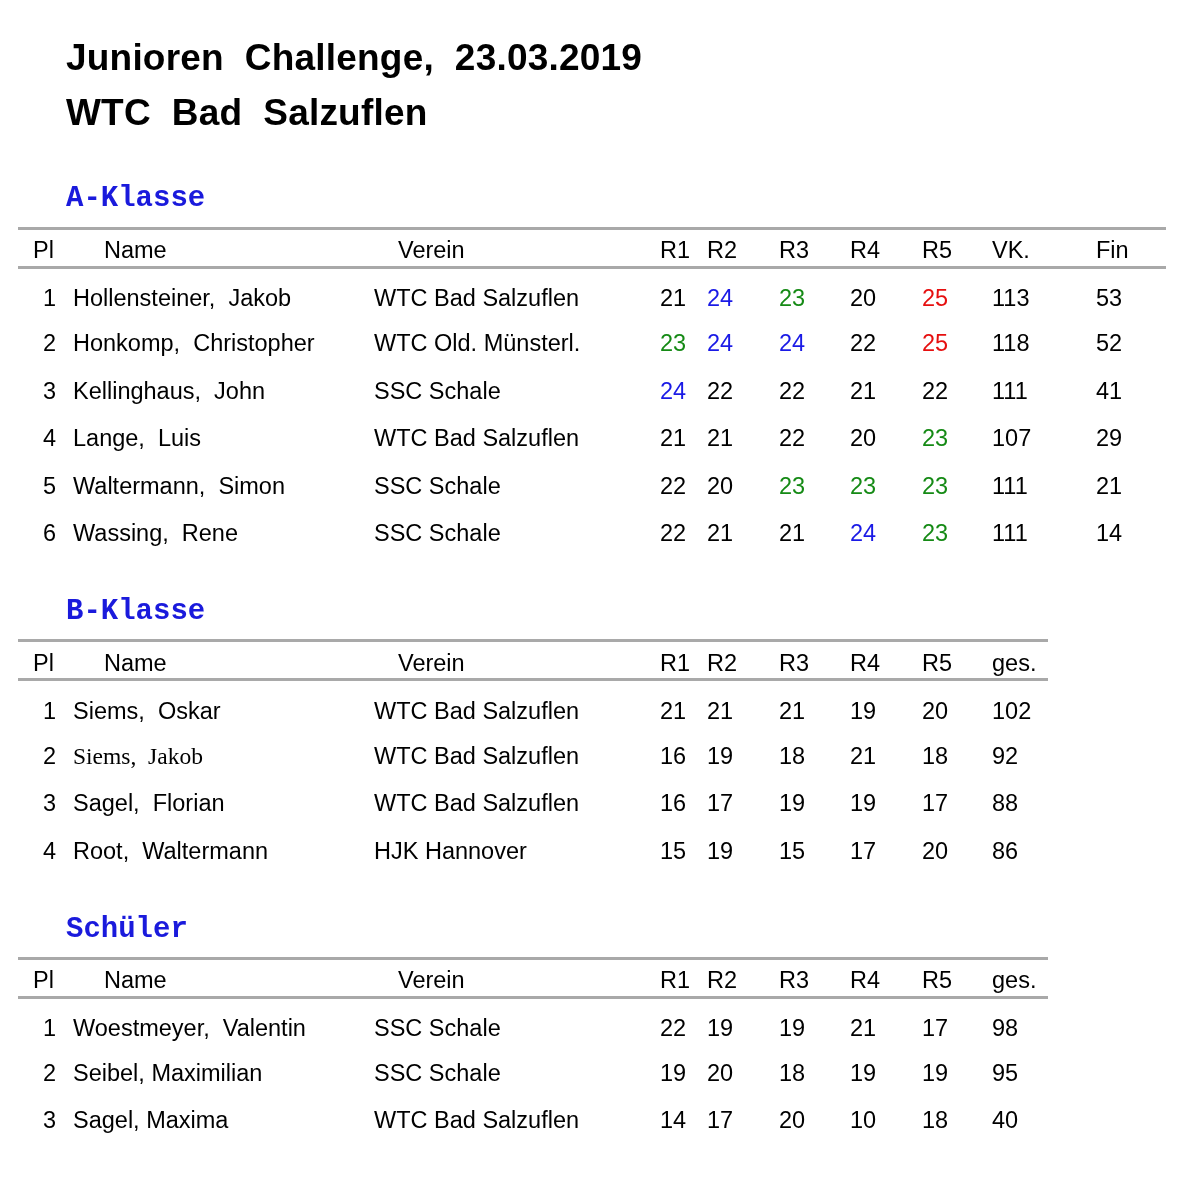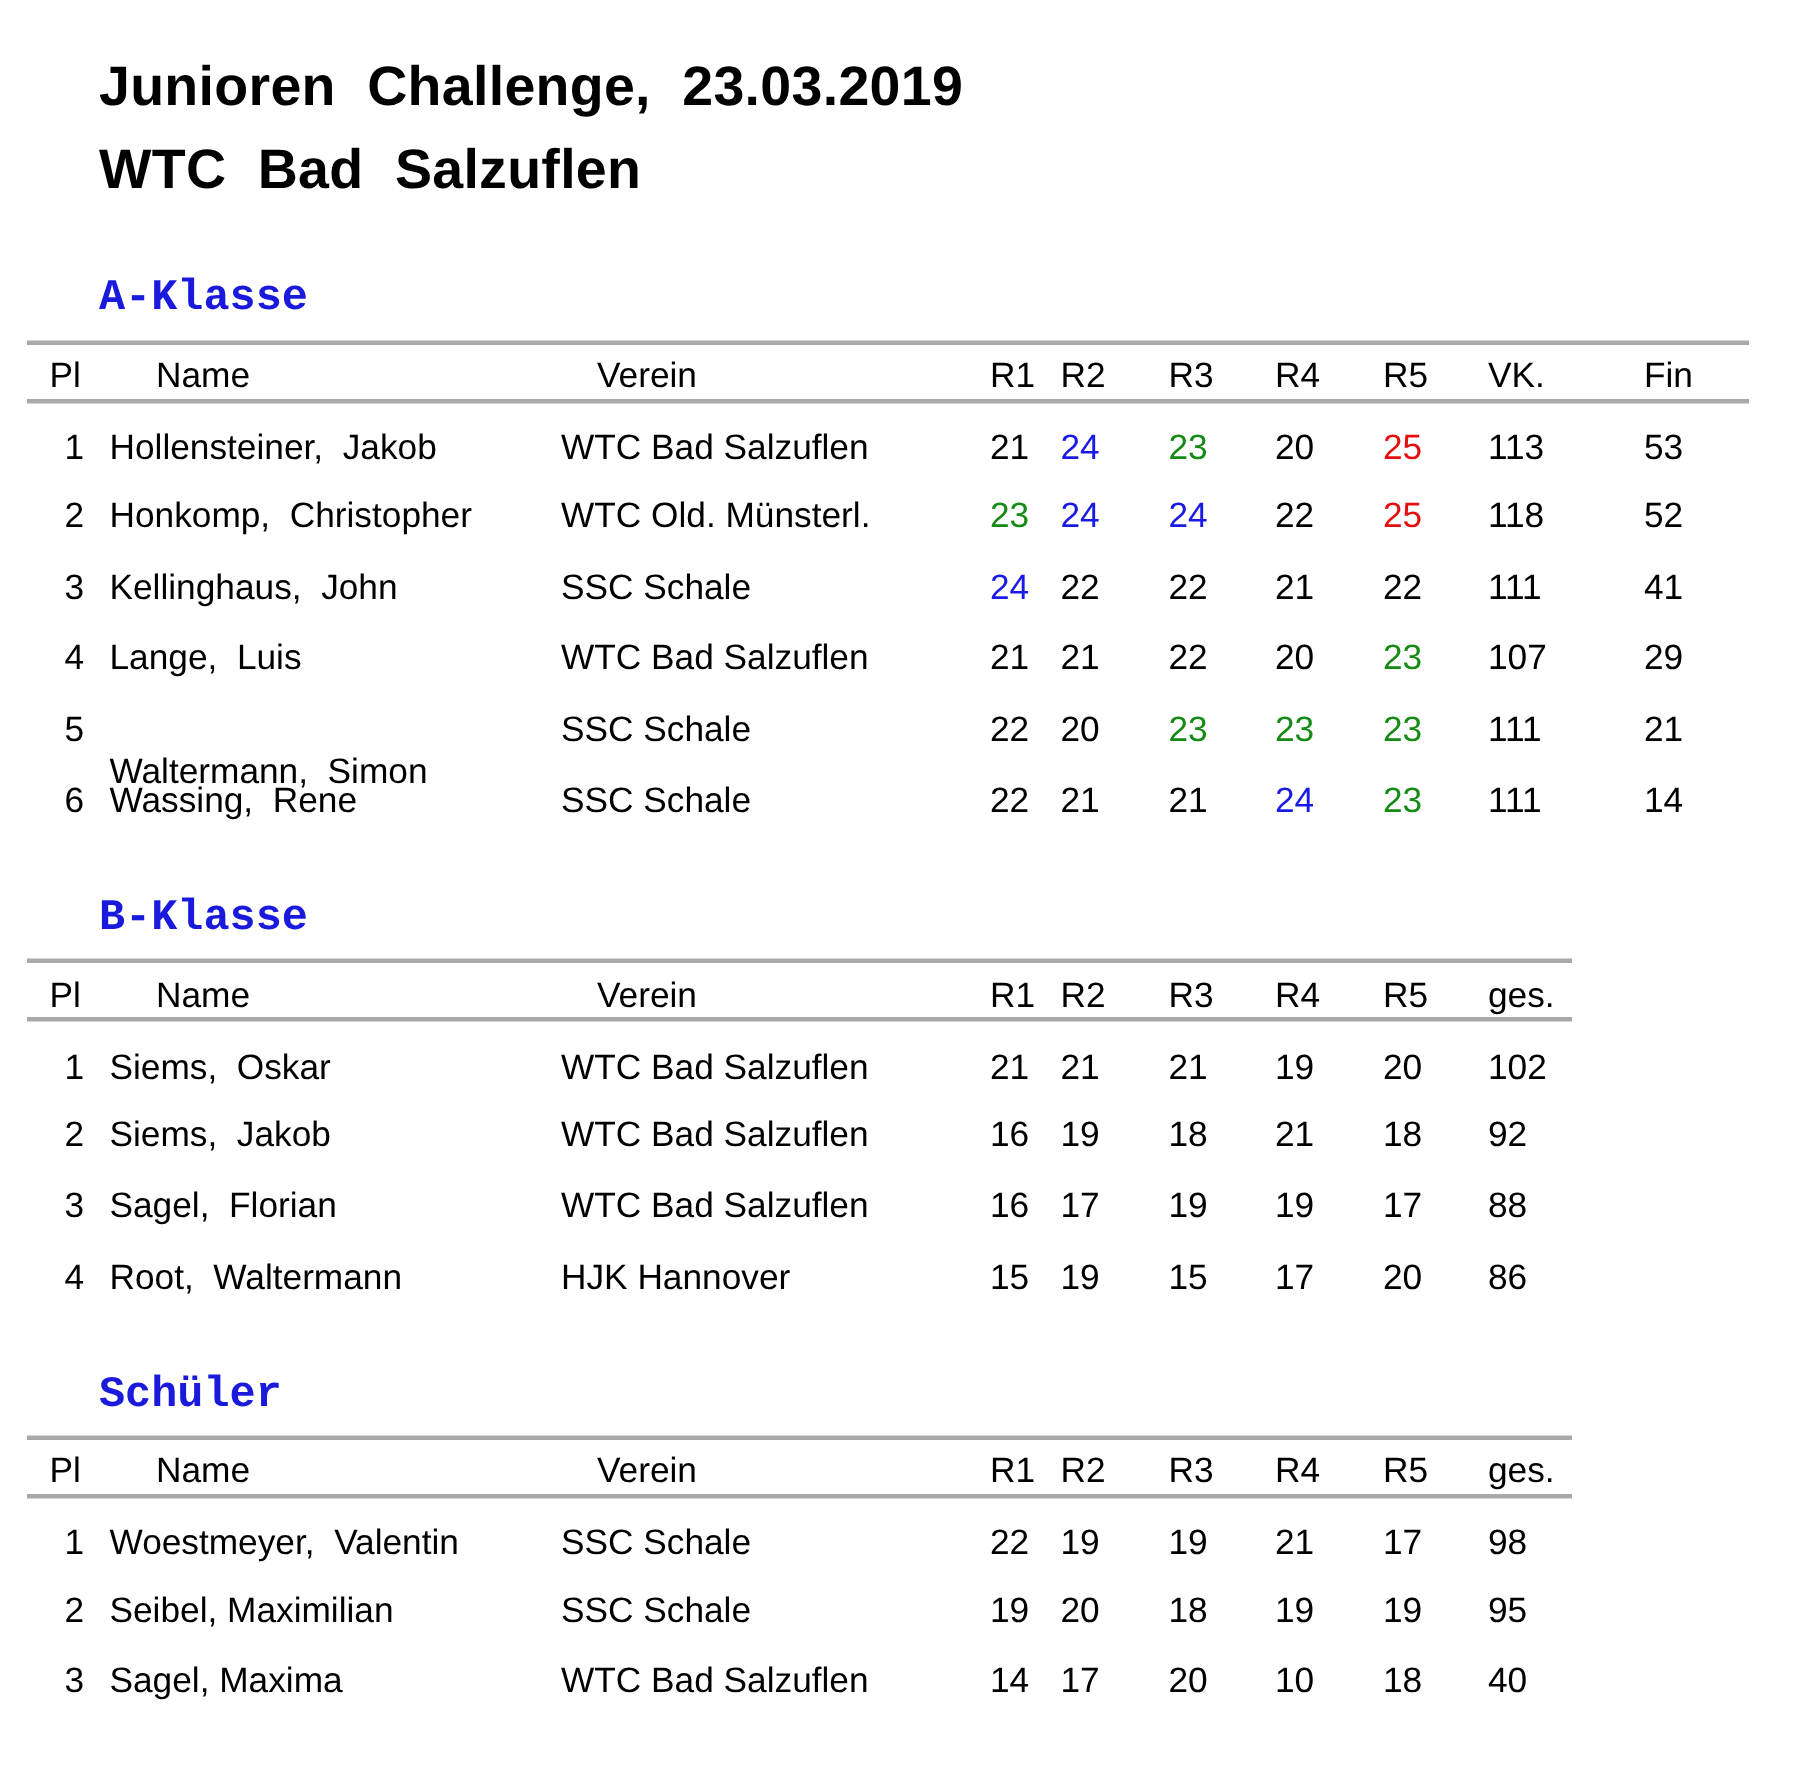--- a/index.html
+++ b/index.html
@@ -88,21 +88,21 @@
       <span class="cell c-r1 black" style="top: 427px;">21</span>
       <span class="cell c-r2 black" style="top: 427px;">21</span>
       <span class="cell c-r3 black" style="top: 427px;">22</span>
       <span class="cell c-r4 black" style="top: 427px;">20</span>
       <span class="cell c-r5 green" style="top: 427px;">23</span>
       <span class="cell c-tot" style="top: 427px;">107</span>
       <span class="cell c-fin" style="top: 427px;">29</span>
     </div>
   <div>
       <span class="cell c-pl" style="top: 475px;">5</span>
-      <span class="cell c-name" style="top: 475px; margin-top: 28px;">Waltermann,  Simon</span>
+      <span class="cell c-name" style="top: 475px;">Waltermann,  Simon</span>
       <span class="cell c-verein" style="top: 475px;">SSC Schale</span>
       <span class="cell c-r1 black" style="top: 475px;">22</span>
       <span class="cell c-r2 black" style="top: 475px;">20</span>
       <span class="cell c-r3 green" style="top: 475px;">23</span>
       <span class="cell c-r4 green" style="top: 475px;">23</span>
       <span class="cell c-r5 green" style="top: 475px;">23</span>
       <span class="cell c-tot" style="top: 475px;">111</span>
       <span class="cell c-fin" style="top: 475px;">21</span>
     </div>
   <div>
@@ -141,21 +141,21 @@
       <span class="cell c-verein" style="top: 700px;">WTC Bad Salzuflen</span>
       <span class="cell c-r1" style="top: 700px;">21</span>
       <span class="cell c-r2" style="top: 700px;">21</span>
       <span class="cell c-r3" style="top: 700px;">21</span>
       <span class="cell c-r4" style="top: 700px;">19</span>
       <span class="cell c-r5" style="top: 700px;">20</span>
       <span class="cell c-tot" style="top: 700px;">102</span>
     </div>
   <div>
       <span class="cell c-pl" style="top: 745px;">2</span>
-      <span class="cell c-name" style="top: 745px;">Siems,  Jakob</span>
+      <span class="cell c-name" style="top: 745px; font-family: Liberation Serif, serif;">Siems,  Jakob</span>
       <span class="cell c-verein" style="top: 745px;">WTC Bad Salzuflen</span>
       <span class="cell c-r1" style="top: 745px;">16</span>
       <span class="cell c-r2" style="top: 745px;">19</span>
       <span class="cell c-r3" style="top: 745px;">18</span>
       <span class="cell c-r4" style="top: 745px;">21</span>
       <span class="cell c-r5" style="top: 745px;">18</span>
       <span class="cell c-tot" style="top: 745px;">92</span>
     </div>
   <div>
       <span class="cell c-pl" style="top: 792px;">3</span>

